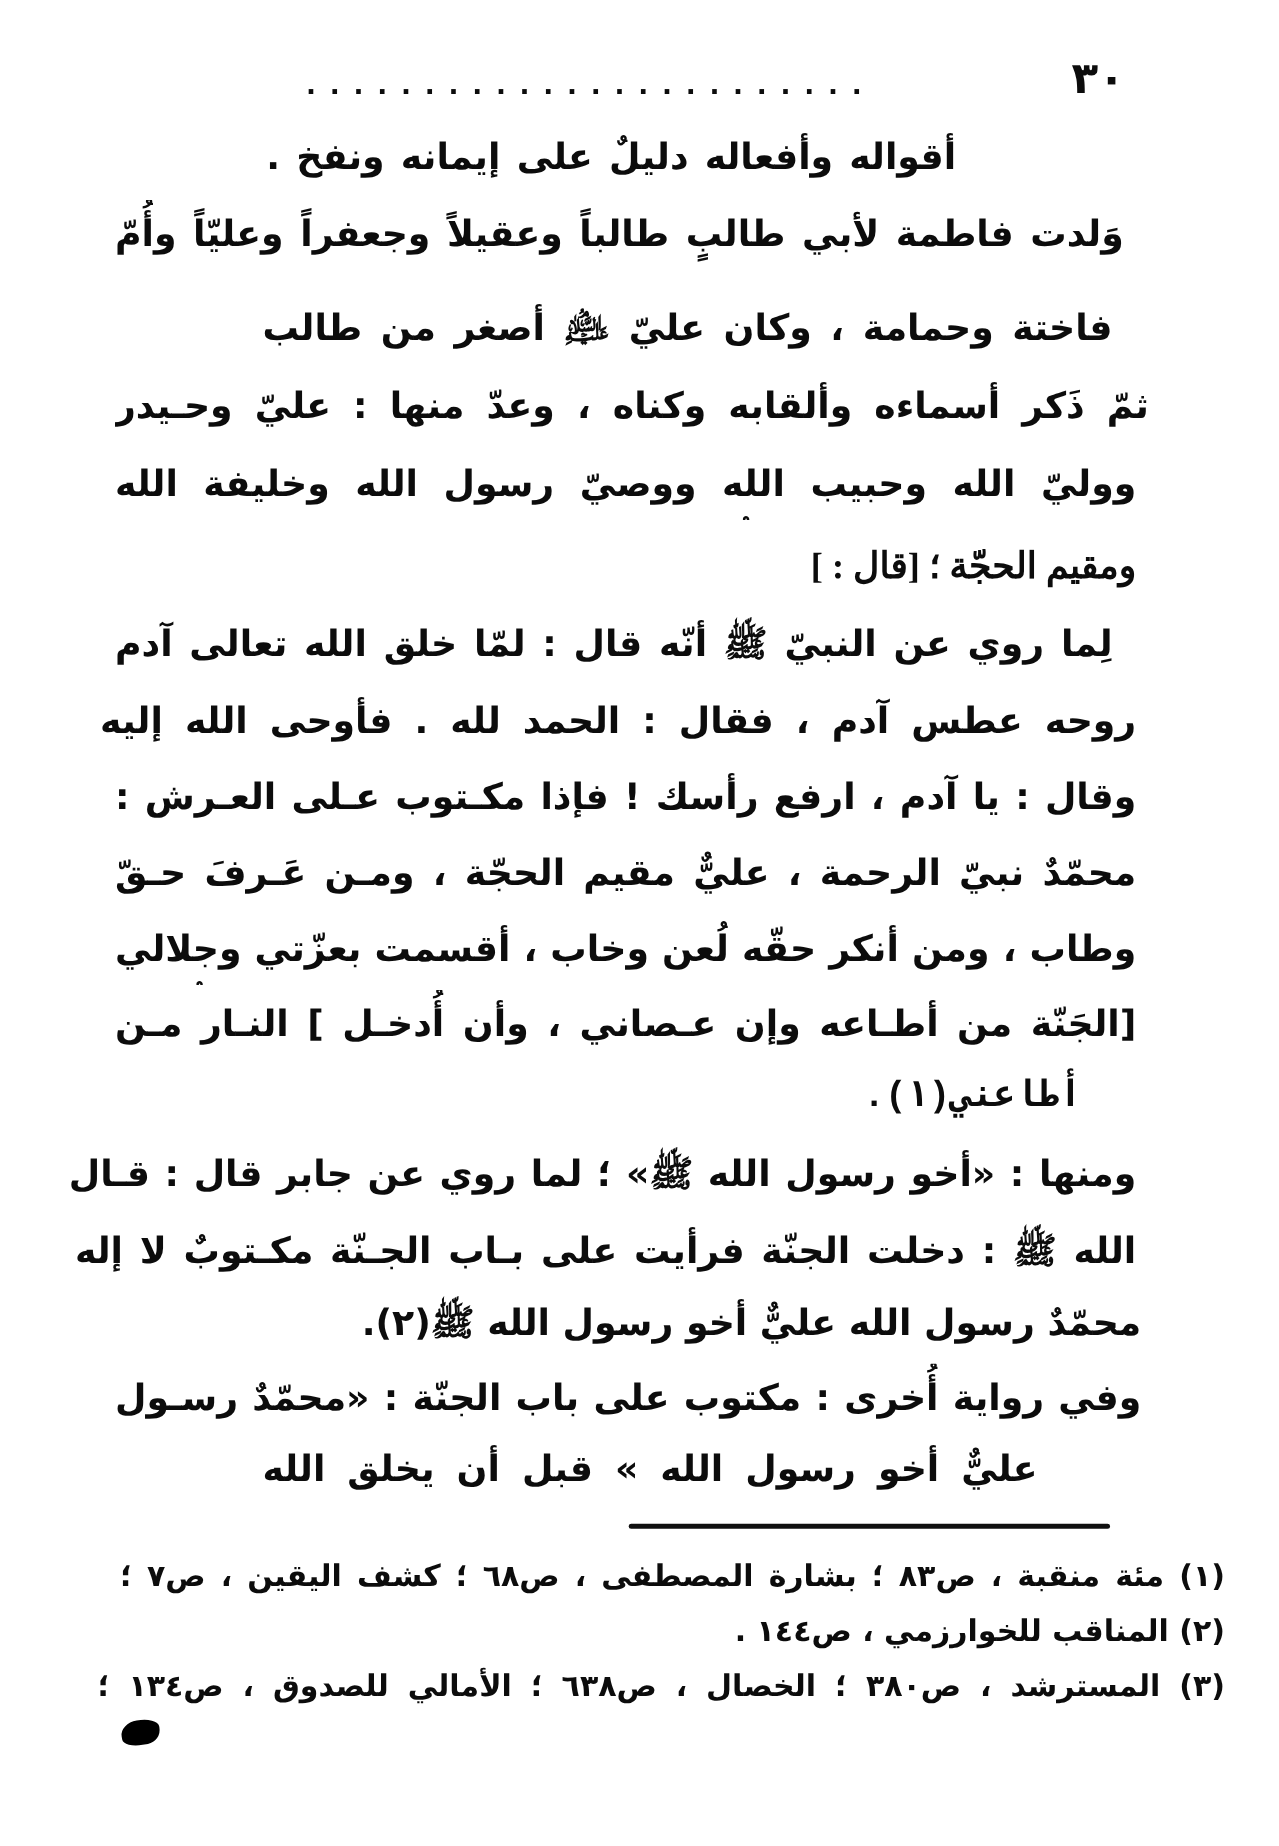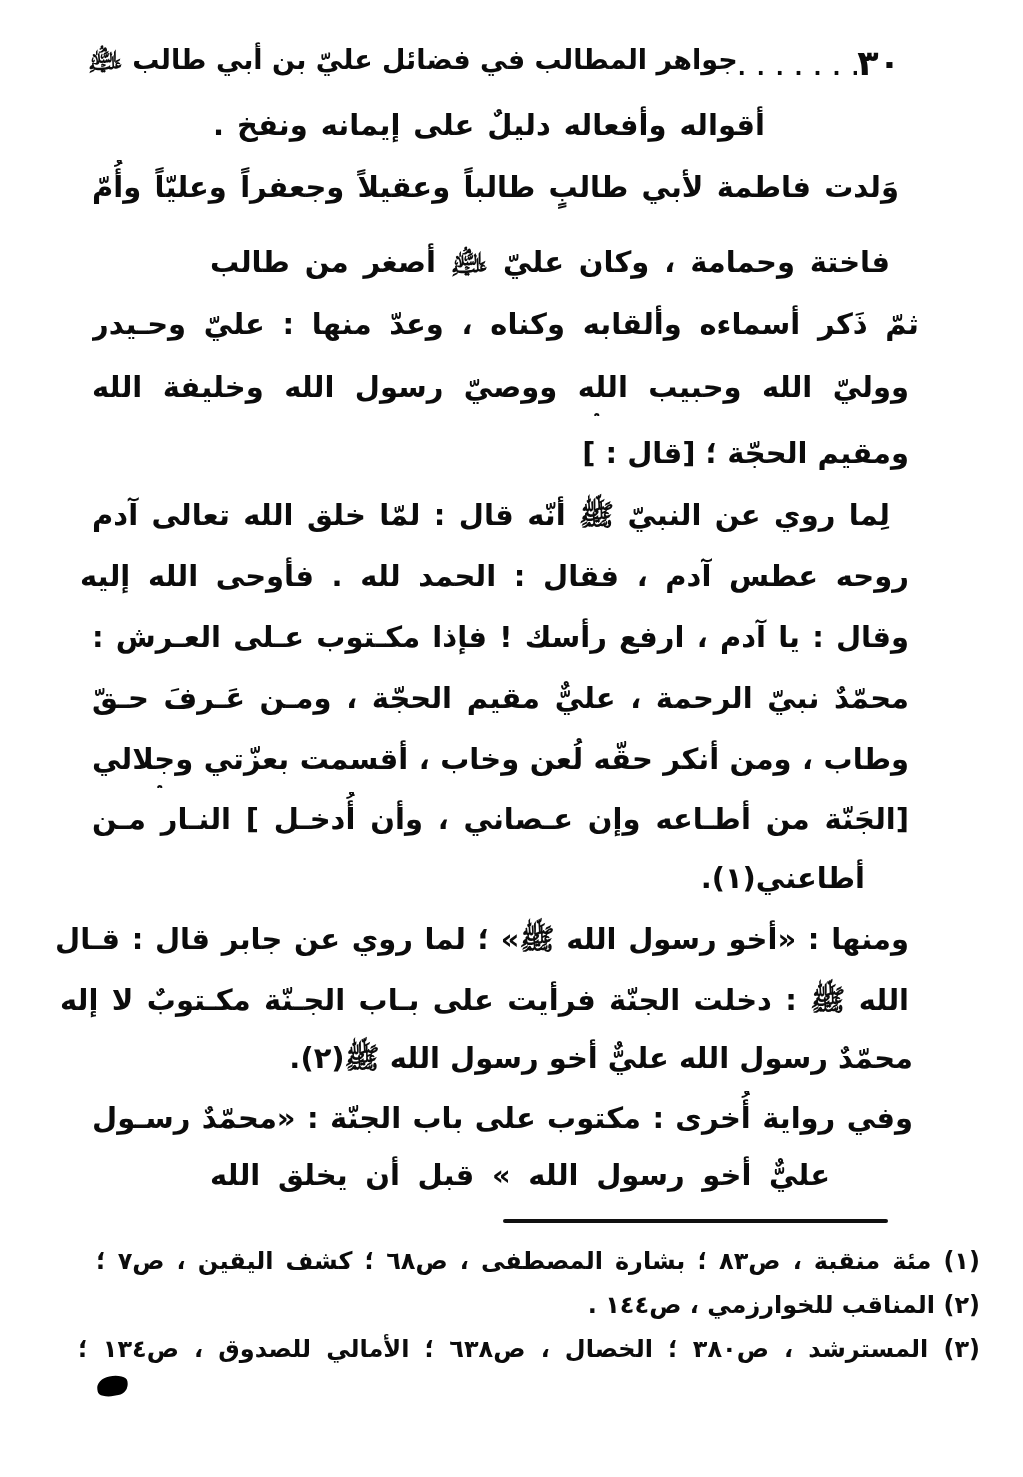--- a/index.html
+++ b/index.html
@@ -33,28 +33,28 @@
     position:absolute;
     font-size:29px;line-height:54px;height:56px;
     text-align:justify;text-align-last:justify;
     overflow:hidden;
   }
   .l1 {top:98px;  left:213px; right:258px;}
   .l2 {top:160px; left:92px;  right:124px;}
   .l3 {top:235px; left:210px; right:133px;}
   .l4 {top:297px; left:92px;  right:104px;}
   .l5 {top:360px; left:92px;  right:114px;}
-  .l6 {top:426px; left:92px;  right:114px; text-align:left;text-align-last:right;}
+  .l6 {top:426px; left:92px;  right:114px; text-align:left;text-align-last:right;font-family:Liberation Serif, serif;}
   .l7 {top:488px; left:92px;  right:133px;}
   .l8 {top:549px; left:80px;  right:114px;}
   .l9 {top:610px; left:92px;  right:114px;}
   .l10{top:671px; left:92px;  right:114px;}
   .l11{top:732px; left:92px;  right:114px;}
   .l12{top:792px; left:92px;  right:114px;}
-  .l13{top:851px; left:92px;  right:158px; text-align-last:right;}
+  .l13{top:851px; left:92px;  right:158px; text-align-last:right;font-family:Liberation Mono, monospace;}
   .l14{top:912px; left:55px;  right:114px;}
   .l15{top:973px; left:60px;  right:114px;}
   .l16{top:1031px;left:92px;  right:110px; text-align:center;text-align-last:right;}
   .l17{top:1091px;left:92px;  right:110px;}
   .l18{top:1148px;left:210px; right:193px;}
 
   
   .fn-sep{
     position:absolute;top:1219px;left:503px;width:385px;height:4px;
     background:#101010;border-radius:2px;
@@ -78,21 +78,20 @@
   }
 </style>
 </head>
 <body>
 
 <div class="page">
 
   <div class="header">
     <span class="num">٣٠</span>
     <span class="dots">........................</span>
-    <span class="title">جواهر المطالب في فضائل عليّ بن أبي طالب ﵇</span>
   </div>
 
   <div class="line l1">أقواله وأفعاله دليلٌ على إيمانه ونفخ .</div>
   <div class="line l2">وَلدت فاطمة لأبي طالبٍ طالباً وعقيلاً وجعفراً وعليّاً وأُمّ هاني ، واسمها</div>
   <div class="line l3">فاختة وحمامة ، وكان عليّ ﵇ أصغر من طالب بعشر سنين .</div>
   <div class="line l4">ثمّ ذَكر أسماءه وألقابه وكناه ، وعدّ منها : عليّ وحـيدر والمـرتضى والرضـا</div>
   <div class="line l5">ووليّ الله وحبيب الله ووصيّ رسول الله وخليفة الله وعبدالله و أُسد الله وسيف الله</div>
   <div class="line l6">ومقيم الحجّة ؛ [قال : ]</div>
   <div class="line l7">لِما روي عن النبيّ ﷺ أنّه قال : لمّا خلق الله تعالى آدم ونفخ فيه مـن</div>
   <div class="line l8">روحه عطس آدم ، فقال : الحمد لله . فأوحى الله إليه وبشّـره بـالمغفرة ،</div>

